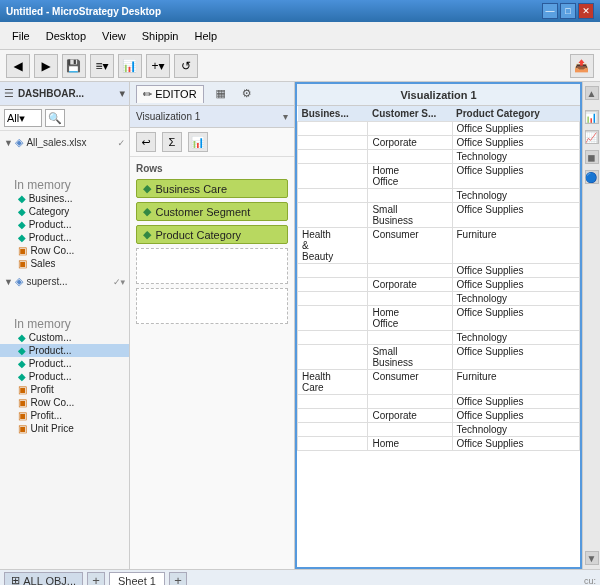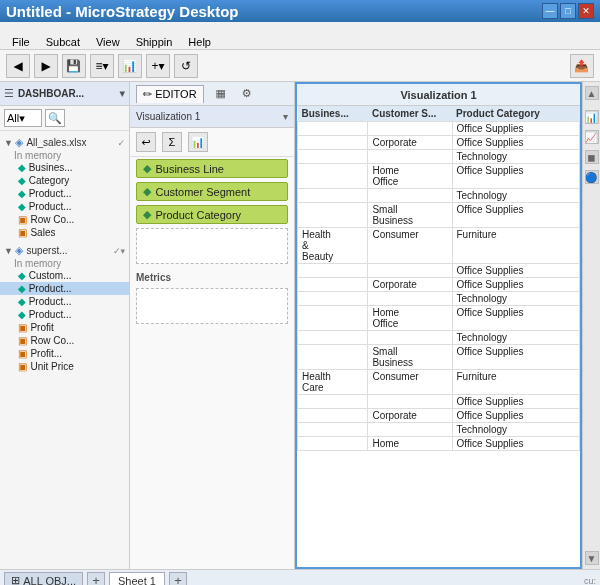--- a/index.html
+++ b/index.html
@@ -8,39 +8,39 @@
     
     .title-bar {
       height: 22px;
       background: linear-gradient(to bottom, #4a90d9, #2c6fad);
       display: flex;
       align-items: center;
       justify-content: space-between;
       padding: 0 6px;
       color: white;
     }
-    .title-bar-text { font-size: 15px; font-weight: bold; }
+    .title-bar-text { font-size: 10px; font-weight: bold; }
     .title-bar-buttons { display: flex; gap: 2px; }
     .title-bar-btn {
       width: 16px; height: 16px;
       background: #5a9fe0;
       border: 1px solid #2a5a9a;
       color: white;
       font-size: 9px;
       display: flex; align-items: center; justify-content: center;
       cursor: pointer;
     }
     .title-bar-btn.close { background: #c0392b; }
 
     
     .menu-bar {
       height: 28px;
       background: #f0f0f0;
       display: flex;
-      align-items: flex-start;
+      align-items: center;
       padding: 12px 4px;
       border-bottom: 1px solid #ccc;
     }
     .menu-item {
       padding: 2px 8px;
       cursor: pointer;
       color: #000;
     }
 
     
@@ -110,21 +110,21 @@
     .tree-section { margin-bottom: 4px; }
     .tree-section-header {
       display: flex; align-items: center;
       padding: 1px 4px;
       cursor: pointer;
       color: #333;
     }
     .tree-arrow { margin-right: 2px; font-size: 9px; color: #666; }
     .section-icon { margin-right: 3px; color: #5588cc; }
     .section-label { font-size: 10px; font-weight: normal; }
-    .in-memory { font-size: 10px; color: #888; padding-left: 14px; }
+    .in-memory { font-size: 12px; color: #888; padding-left: 14px; margin-top: 28px; }
     .tree-item {
       display: flex; align-items: center;
       padding: 1px 4px 1px 18px;
       cursor: pointer;
     }
     .tree-item.selected { background: #b8d4f0; }
     .item-icon { margin-right: 3px; font-size: 10px; }
     .item-icon.diamond { color: #00aa88; }
     .item-icon.calc { color: #cc6600; }
     .item-icon.sales { color: #cc6600; }
@@ -309,21 +309,21 @@
   <span class="title-bar-text">Untitled - MicroStrategy Desktop</span>
   <div class="title-bar-buttons">
     <div class="title-bar-btn">—</div>
     <div class="title-bar-btn">□</div>
     <div class="title-bar-btn close">✕</div>
   </div>
 </div>
 
 <div class="menu-bar">
   <span class="menu-item">File</span>
-  <span class="menu-item">Subcat</span>
+  <span class="menu-item">Desktop</span>
   <span class="menu-item">View</span>
   <span class="menu-item">Shippin</span>
   <span class="menu-item">Help</span>
 </div>
 
 <div class="toolbar">
   <div class="toolbar-btn">◀</div>
   <div class="toolbar-btn">▶</div>
   <div class="toolbar-btn">💾</div>
   <div class="toolbar-btn">≡▾</div>
@@ -445,36 +445,36 @@
       <span class="viz-title">Visualization 1</span>
       <span class="viz-dropdown">▾</span>
     </div>
 
     <div class="editor-actions">
       <div class="action-btn">↩</div>
       <div class="action-btn">Σ</div>
       <div class="action-btn">📊</div>
     </div>
 
+    <div class="section-label-head">Rows</div>
     <div class="field-pill">
       <span class="pill-icon">◆</span>
-      <span>Business Line</span>
+      <span>Business Care</span>
     </div>
     <div class="field-pill">
       <span class="pill-icon">◆</span>
       <span>Customer Segment</span>
     </div>
     <div class="field-pill">
       <span class="pill-icon">◆</span>
       <span>Product Category</span>
     </div>
 
     <div class="drop-area"></div>
 
-    <div class="section-label-head">Metrics</div>
     <div class="drop-area"></div>
   </div>
 
   <div style="display:flex; flex:1; overflow:hidden;">
     <div class="right-panel">
       <div class="viz-header">
         <span class="viz-header-title">Visualization 1</span>
       </div>
       <div class="viz-table">
         <table>

